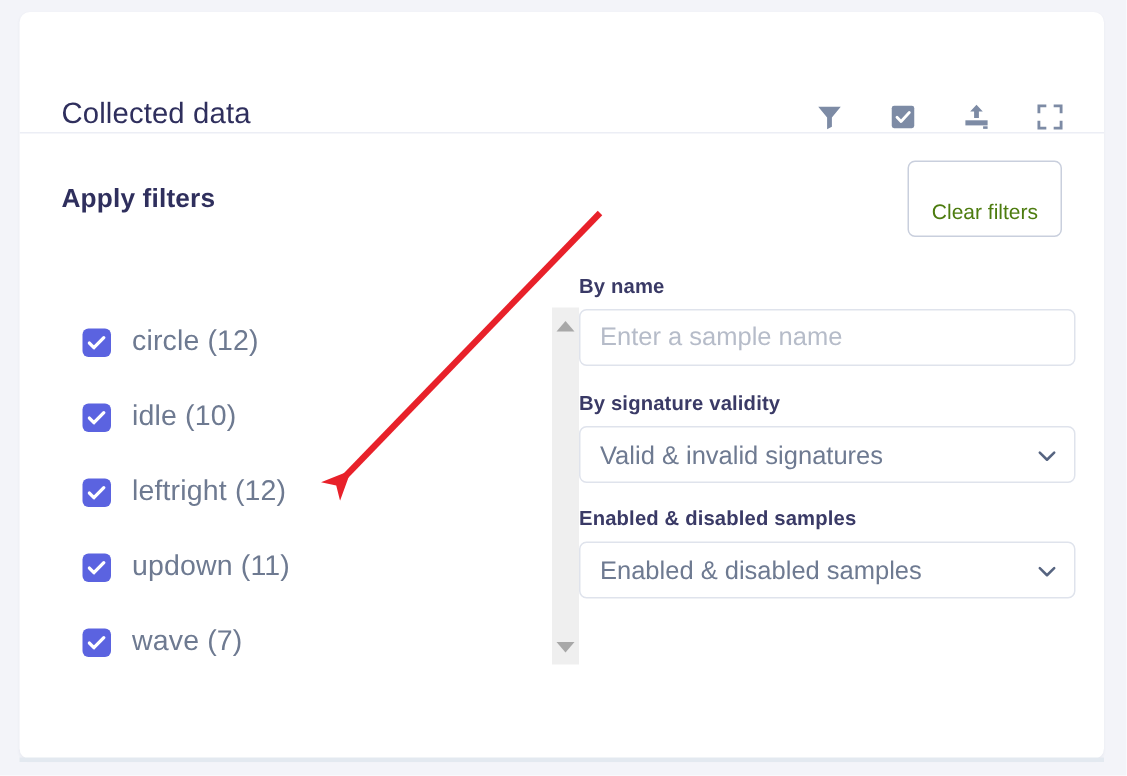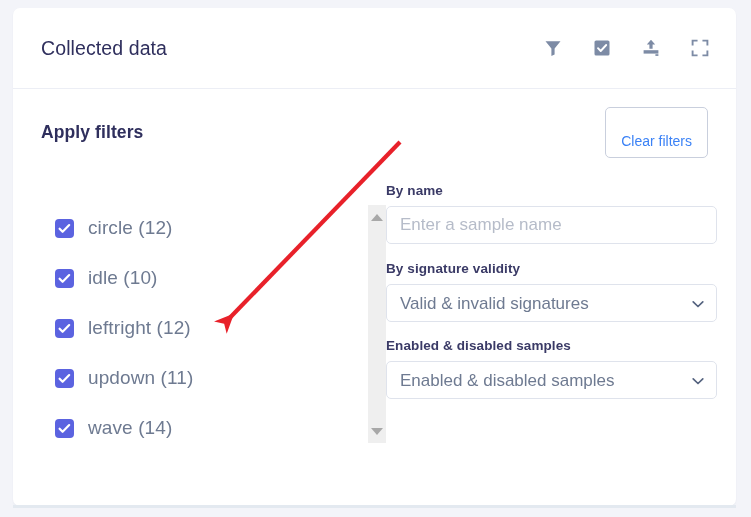--- a/index.html
+++ b/index.html
@@ -26,21 +26,21 @@
     border-radius: 7px;
     box-shadow: 0 1px 2px rgba(40,50,90,0.05);
     overflow: hidden;
   }
 
   
   #card-header {
     height: 81px;
     border-bottom: 1px solid #eceef5;
     display: flex;
-    align-items: center;
+    align-items: flex-end;
     padding: 0 26px 0 28px;
   }
   #card-title {
     font-size: 19.5px;
     color: #2f2f5d;
     letter-spacing: 0.1px;
     flex: 1 1 auto;
     font-weight: 400;
   }
   #header-actions {
@@ -72,21 +72,21 @@
   }
   #apply-filters-title {
     font-size: 17.5px;
     color: #2f2f5d;
     font-weight: 700;
     letter-spacing: 0.1px;
   }
   #clear-filters-btn {
     border: 1px solid #c9cfdd;
     background: #ffffff;
-    color: #3b82f6;
+    color: #4d7c0f;
     font-size: 14px;
     font-family: "Liberation Sans", sans-serif;
     border-radius: 5px;
     padding: 26px 15px 9px 15px;
     cursor: pointer;
     line-height: 1;
   }
 
   #columns {
     display: flex;
@@ -317,21 +317,21 @@
               </span>
               <span class="label-text">updown (11)</span>
             </div>
 
             <div class="label-row">
               <span class="cbx">
                 <svg viewBox="0 0 19 19" width="19" height="19" aria-hidden="true">
                   <path d="M4.6 9.7l3 3.1 6.6-6.7" fill="none" stroke="#ffffff" stroke-width="2.2" stroke-linecap="round" stroke-linejoin="round"></path>
                 </svg>
               </span>
-              <span class="label-text">wave (14)</span>
+              <span class="label-text">wave (7)</span>
             </div>
 
           </div>
 
           <div id="label-scrollbar">
             <div class="sb-arrow up">
                 <span class="tri up"></span>
               </div>
             <div class="sb-arrow down">
                 <span class="tri down"></span>

